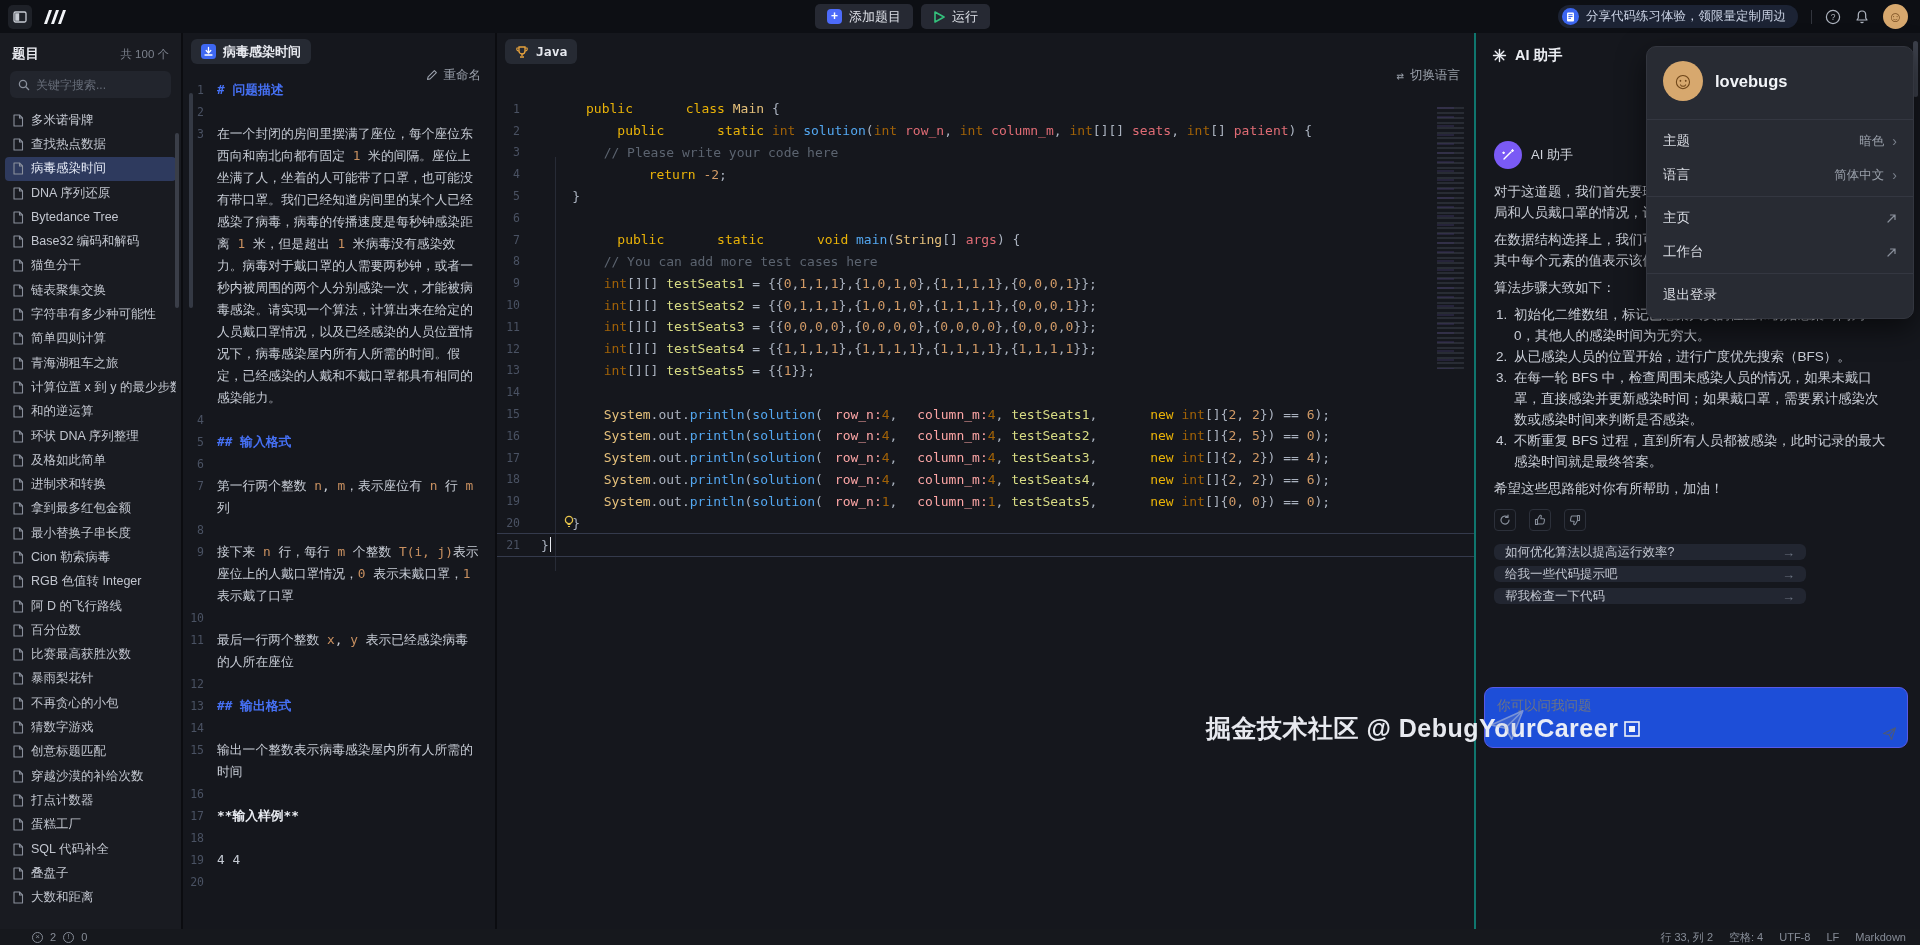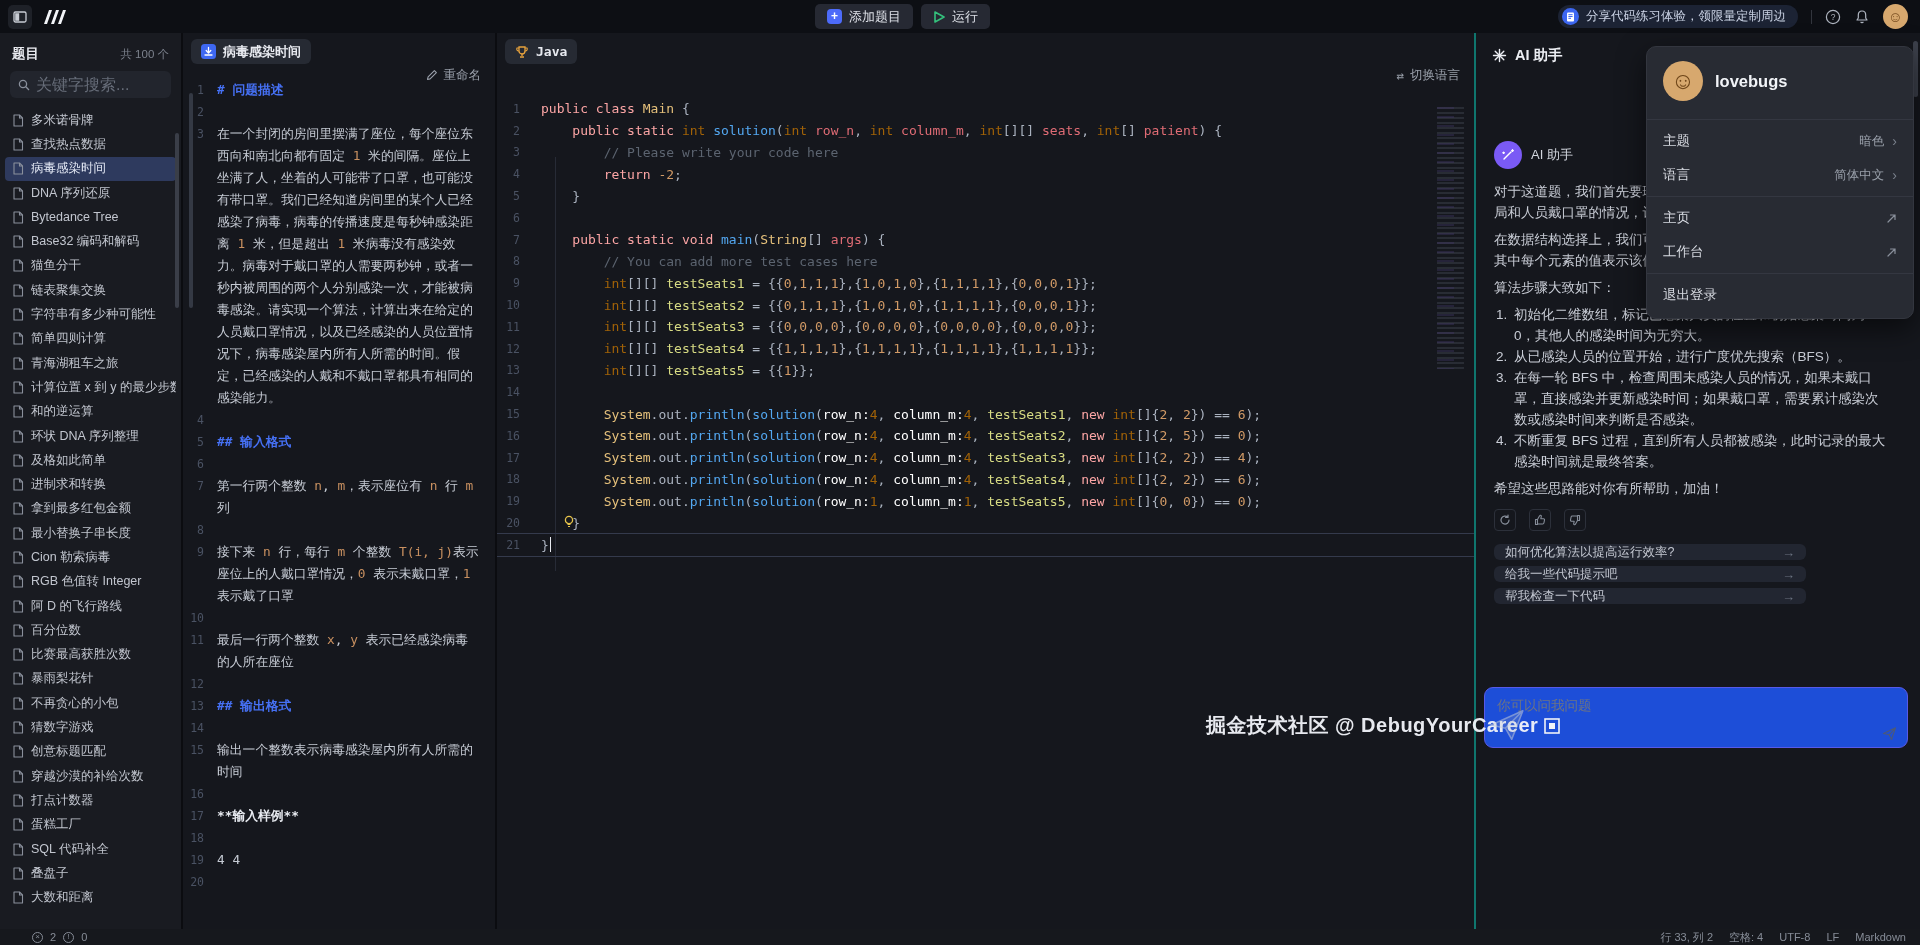--- a/index.html
+++ b/index.html
@@ -20,21 +20,21 @@
   .tb-sep{width:1px;height:14px;background:#32353d;}
   .avatar-sm{width:25px;height:25px;border-radius:50%;background:#d7a86e;display:flex;align-items:center;justify-content:center;color:#7a4f22;font-size:15px;cursor:pointer;}
   
   .content{flex:1;display:flex;min-height:0;}
   
   .sidebar{width:183px;background:#191b21;border-right:2px solid #0b0c10;position:relative;flex:0 0 183px;}
   .sb-head{display:flex;align-items:baseline;justify-content:space-between;padding:12px 12px 8px 12px;}
   .sb-title{font-size:13.5px;font-weight:bold;color:#e8eaef;}
   .sb-count{font-size:11.5px;color:#7c828d;}
   .search{margin:0 10px 8px 10px;height:27px;background:#22252d;border-radius:6px;display:flex;align-items:center;gap:6px;padding:0 8px;}
-  .search input{background:transparent;border:0;outline:0;color:#ef4444;font-size:16px;width:120px;font-family:inherit;}
+  .search input{background:transparent;border:0;outline:0;color:#ef4444;font-size:12px;width:120px;font-family:inherit;}
   .search input::placeholder{color:#666c78;}
   .sb-list{padding:2px 5px;}
   .sb-item{height:24.3px;display:flex;align-items:center;gap:7px;padding:0 7px;border-radius:4px;font-size:12.5px;color:#c2c6cf;cursor:pointer;white-space:nowrap;overflow:hidden;}
   .sb-item.sel{background:#2e3a5e;color:#e4e9f5;}
   .sb-scroll{position:absolute;right:2px;top:100px;width:4px;height:175px;border-radius:2px;background:#3a3e48;}
   
   .panel-head{height:37px;display:flex;align-items:center;justify-content:space-between;padding:0 14px 0 8px;}
   .tab-pill{height:25px;background:#262a33;border-radius:6px;display:flex;align-items:center;gap:7px;padding:0 10px;font-size:13px;color:#e8eaf0;font-weight:bold;cursor:pointer;}
   .head-act{display:flex;align-items:center;gap:6px;font-size:12.5px;color:#9aa0ab;cursor:pointer;margin-top:47px;}
   
@@ -47,23 +47,23 @@
   .md-b{color:#e8ebf1;font-weight:bold;}
   .md-t{color:#c6cbd4;}
   .md-v{color:#c89060;}
   .desc-scroll{position:absolute;left:6px;top:60px;width:4px;height:215px;border-radius:2px;background:#343944;}
   
   .codep{flex:1;background:#15171d;border-right:2px solid #0f766e;position:relative;font-family:"DejaVu Sans Mono",monospace;}
   .code-body{position:relative;padding-top:28px;}
   .code-row{display:flex;height:21.8px;align-items:center;position:relative;}
   .code-num{flex:0 0 44px;text-align:right;padding-right:21px;color:#4a5263;font-size:11.5px;user-select:none;}
   .code-txt{white-space:pre;font-size:13px;color:#aab2bf;}
-  .tk-k{color:#fca5a5;} .tk-t{color:#a16207;} .tk-cl{color:#e5c07b;} .tk-f{color:#53a7f0;}
+  .tk-k{color:#eab308;margin-left:45px;} .tk-t{color:#a16207;} .tk-cl{color:#e5c07b;} .tk-f{color:#53a7f0;}
   .tk-v{color:#d8dc84;} .tk-p{color:#e06c75;} .tk-n{color:#d19a66;} .tk-c{color:#5c6470;}
-  .tk-d{color:#aab2bf;} .tk-h{color:#ffffff;}
+  .tk-d{color:#aab2bf;} .tk-h{color:#fca5a5;margin-left:12px;}
   .code-row.cur{box-shadow:0 1px 0 #343a4c,0 -1px 0 #343a4c;}
   .caret{display:inline-block;width:1.5px;height:15px;background:#e7eaf0;vertical-align:-2px;margin-left:1px;}
   .guide{position:absolute;left:58px;top:87px;width:1px;height:414px;background:#272b36;}
   .minimap{position:absolute;right:10px;top:74px;width:27px;height:262px;opacity:.5;
     background:repeating-linear-gradient(180deg,rgba(150,162,186,.30) 0 2px,transparent 2px 5px);}
   .minimap:after{content:"";position:absolute;left:0;top:0;width:17px;height:100%;
     background:repeating-linear-gradient(180deg,rgba(118,92,190,.35) 0 2px,transparent 2px 9px);}
   .bulb{position:absolute;left:66px;top:3px;}
   
   .ai{width:444px;background:#15171d;position:relative;flex:0 0 444px;}
@@ -91,21 +91,21 @@
   
   .menu{position:absolute;right:6px;top:46px;width:268px;background:#282b33;border:1px solid #33363f;border-radius:10px;box-shadow:0 10px 28px rgba(0,0,0,.55);z-index:50;padding-bottom:6px;}
   .menu-head{display:flex;align-items:center;gap:12px;padding:14px 16px;}
   .menu-av{width:40px;height:40px;border-radius:50%;background:#d7a86e;display:flex;align-items:center;justify-content:center;color:#6d4418;font-size:24px;}
   .menu-name{font-size:16.5px;font-weight:bold;color:#f2f4f8;}
   .menu-sep{height:1px;background:#343741;margin:4px 0;}
   .menu-row{height:34px;display:flex;align-items:center;justify-content:space-between;padding:0 16px;font-size:13.5px;color:#d8dbe2;cursor:pointer;}
   .menu-right{display:flex;align-items:center;gap:8px;color:#9aa0ab;font-size:12.5px;}
   .chev{color:#7a808c;font-size:14px;}
   
-  .watermark{position:absolute;left:1206px;top:712px;font-size:20px;font-weight:bold;color:rgba(240,243,248,.96);letter-spacing:.5px;z-index:20;display:flex;align-items:center;gap:2px;white-space:nowrap;}
+  .watermark{position:absolute;left:1206px;top:712px;font-size:25px;font-weight:bold;color:rgba(240,243,248,.96);letter-spacing:.5px;z-index:20;display:flex;align-items:center;gap:2px;white-space:nowrap;}
   .wm-plane{position:absolute;left:282px;top:-6px;opacity:.55;}
   
   .statusbar{height:16px;background:#16181d;display:flex;align-items:center;justify-content:space-between;font-size:11px;color:#868c97;flex:0 0 16px;padding:0 14px 0 32px;z-index:25;}
   .st-left,.st-right{display:flex;align-items:center;gap:7px;}
   .st-right{gap:16px;}
   .st-ic{width:11px;height:11px;border-radius:50%;border:1px solid #868c97;display:inline-flex;align-items:center;justify-content:center;font-size:8px;line-height:1;}
   svg{display:block;}
 </style>
 </head>
 <body>

